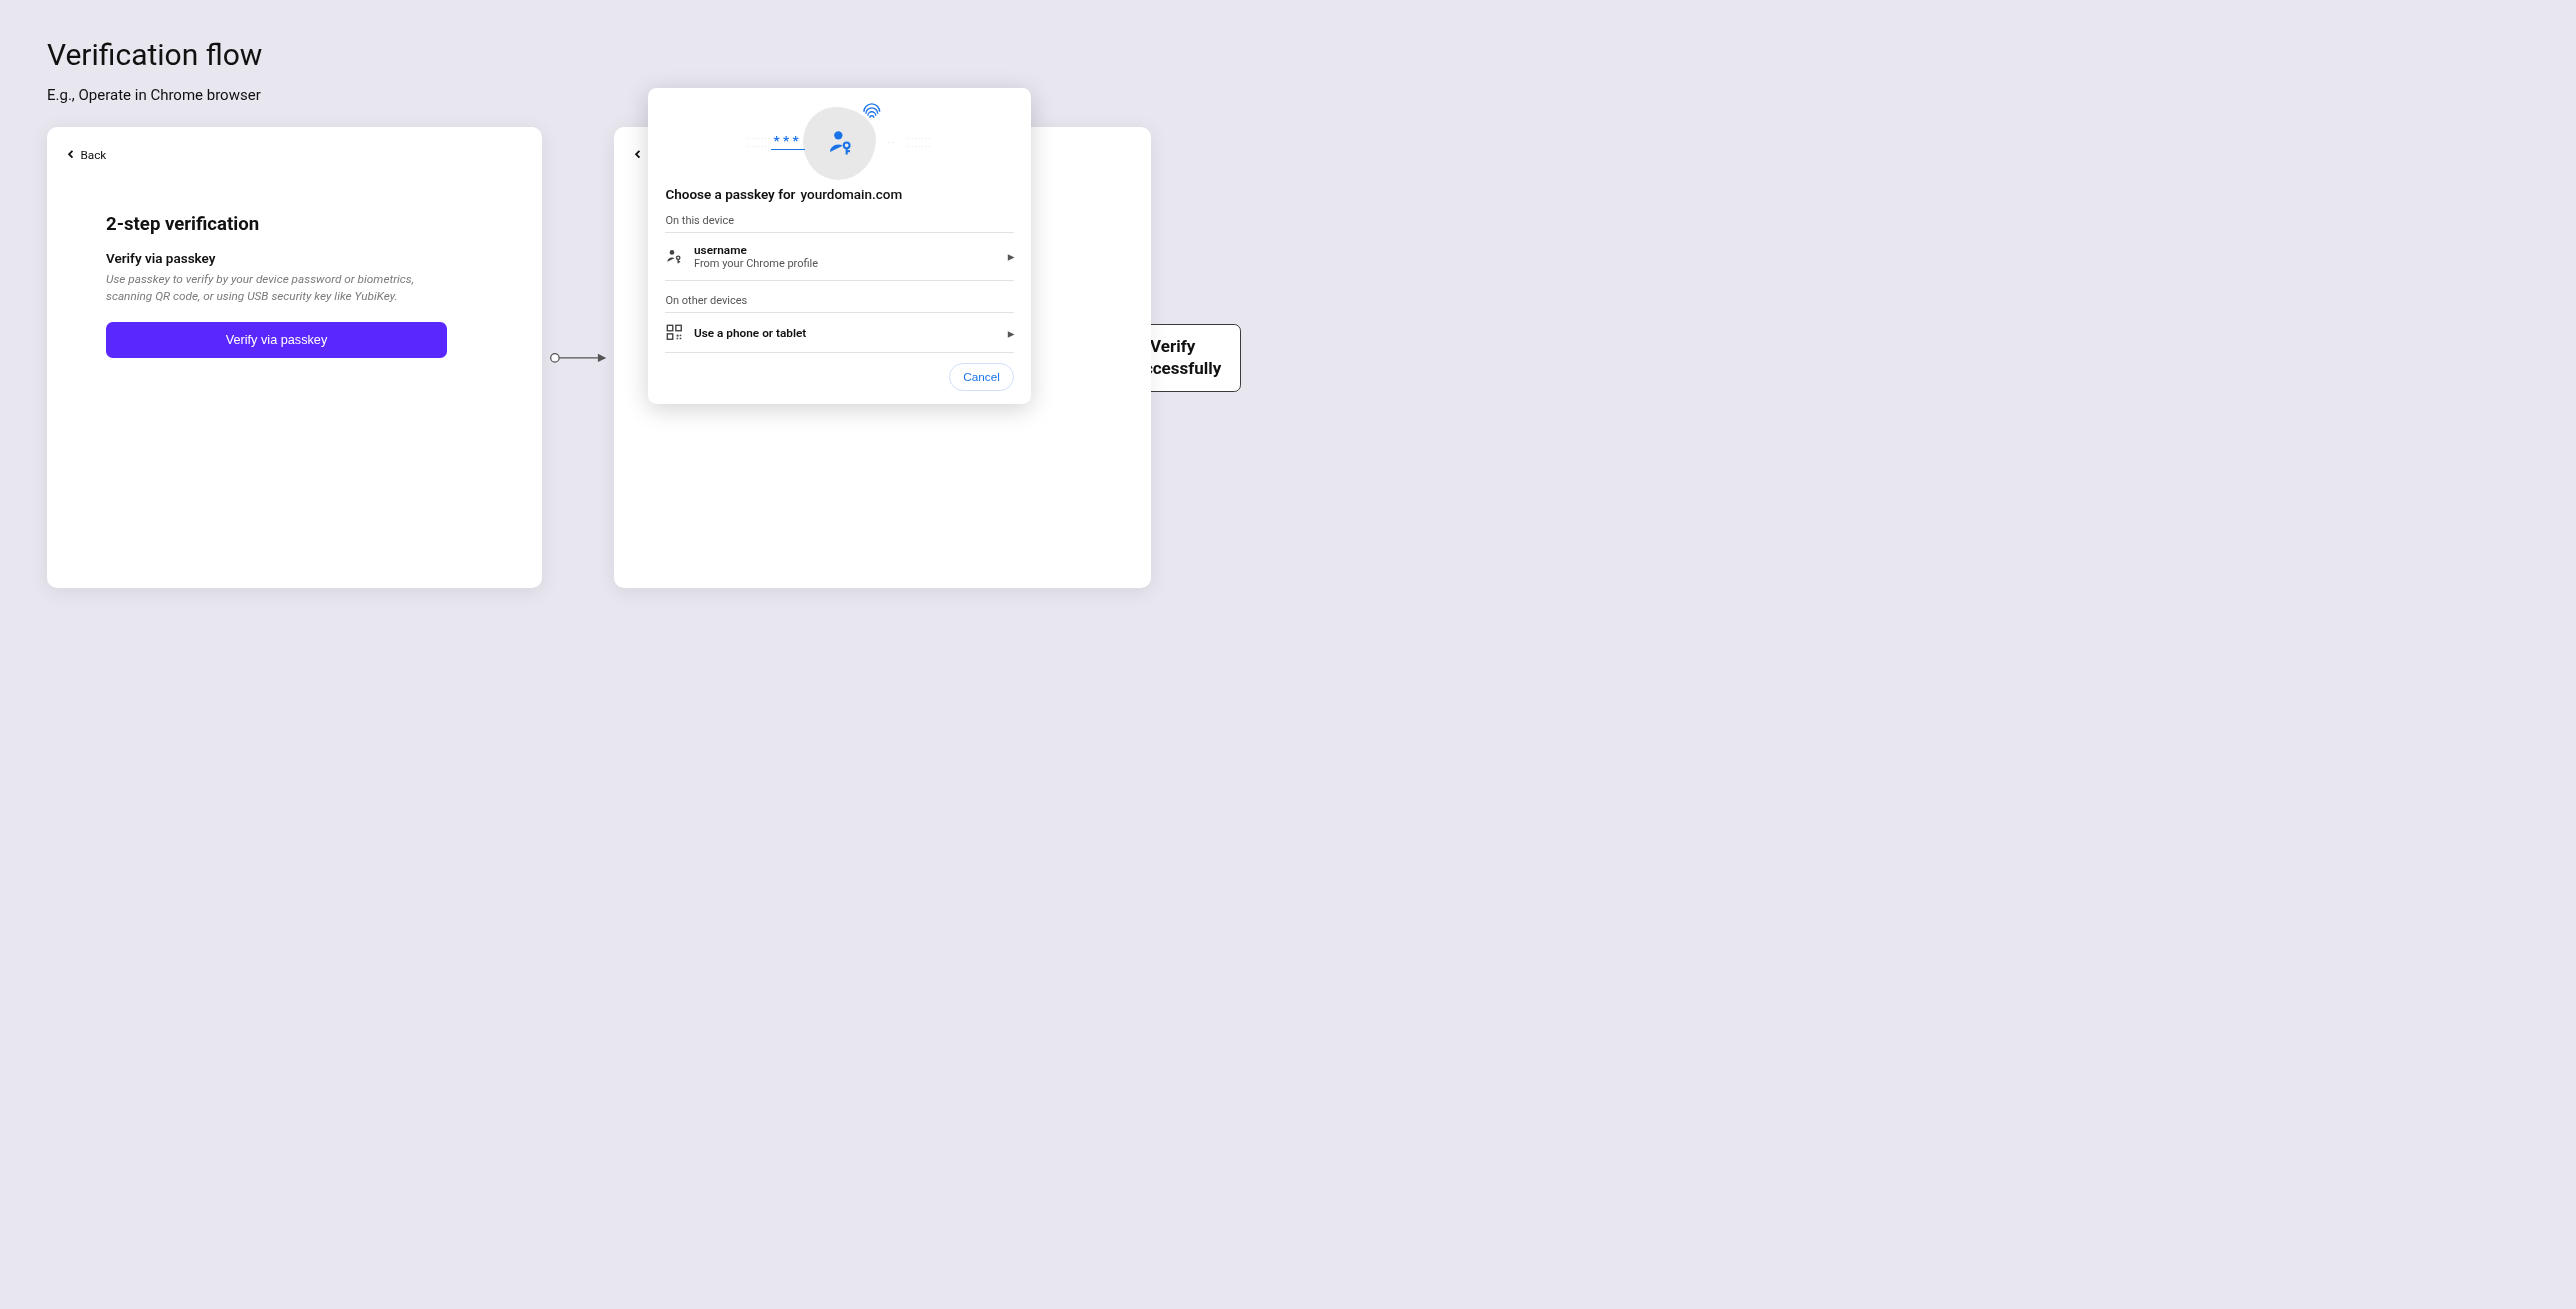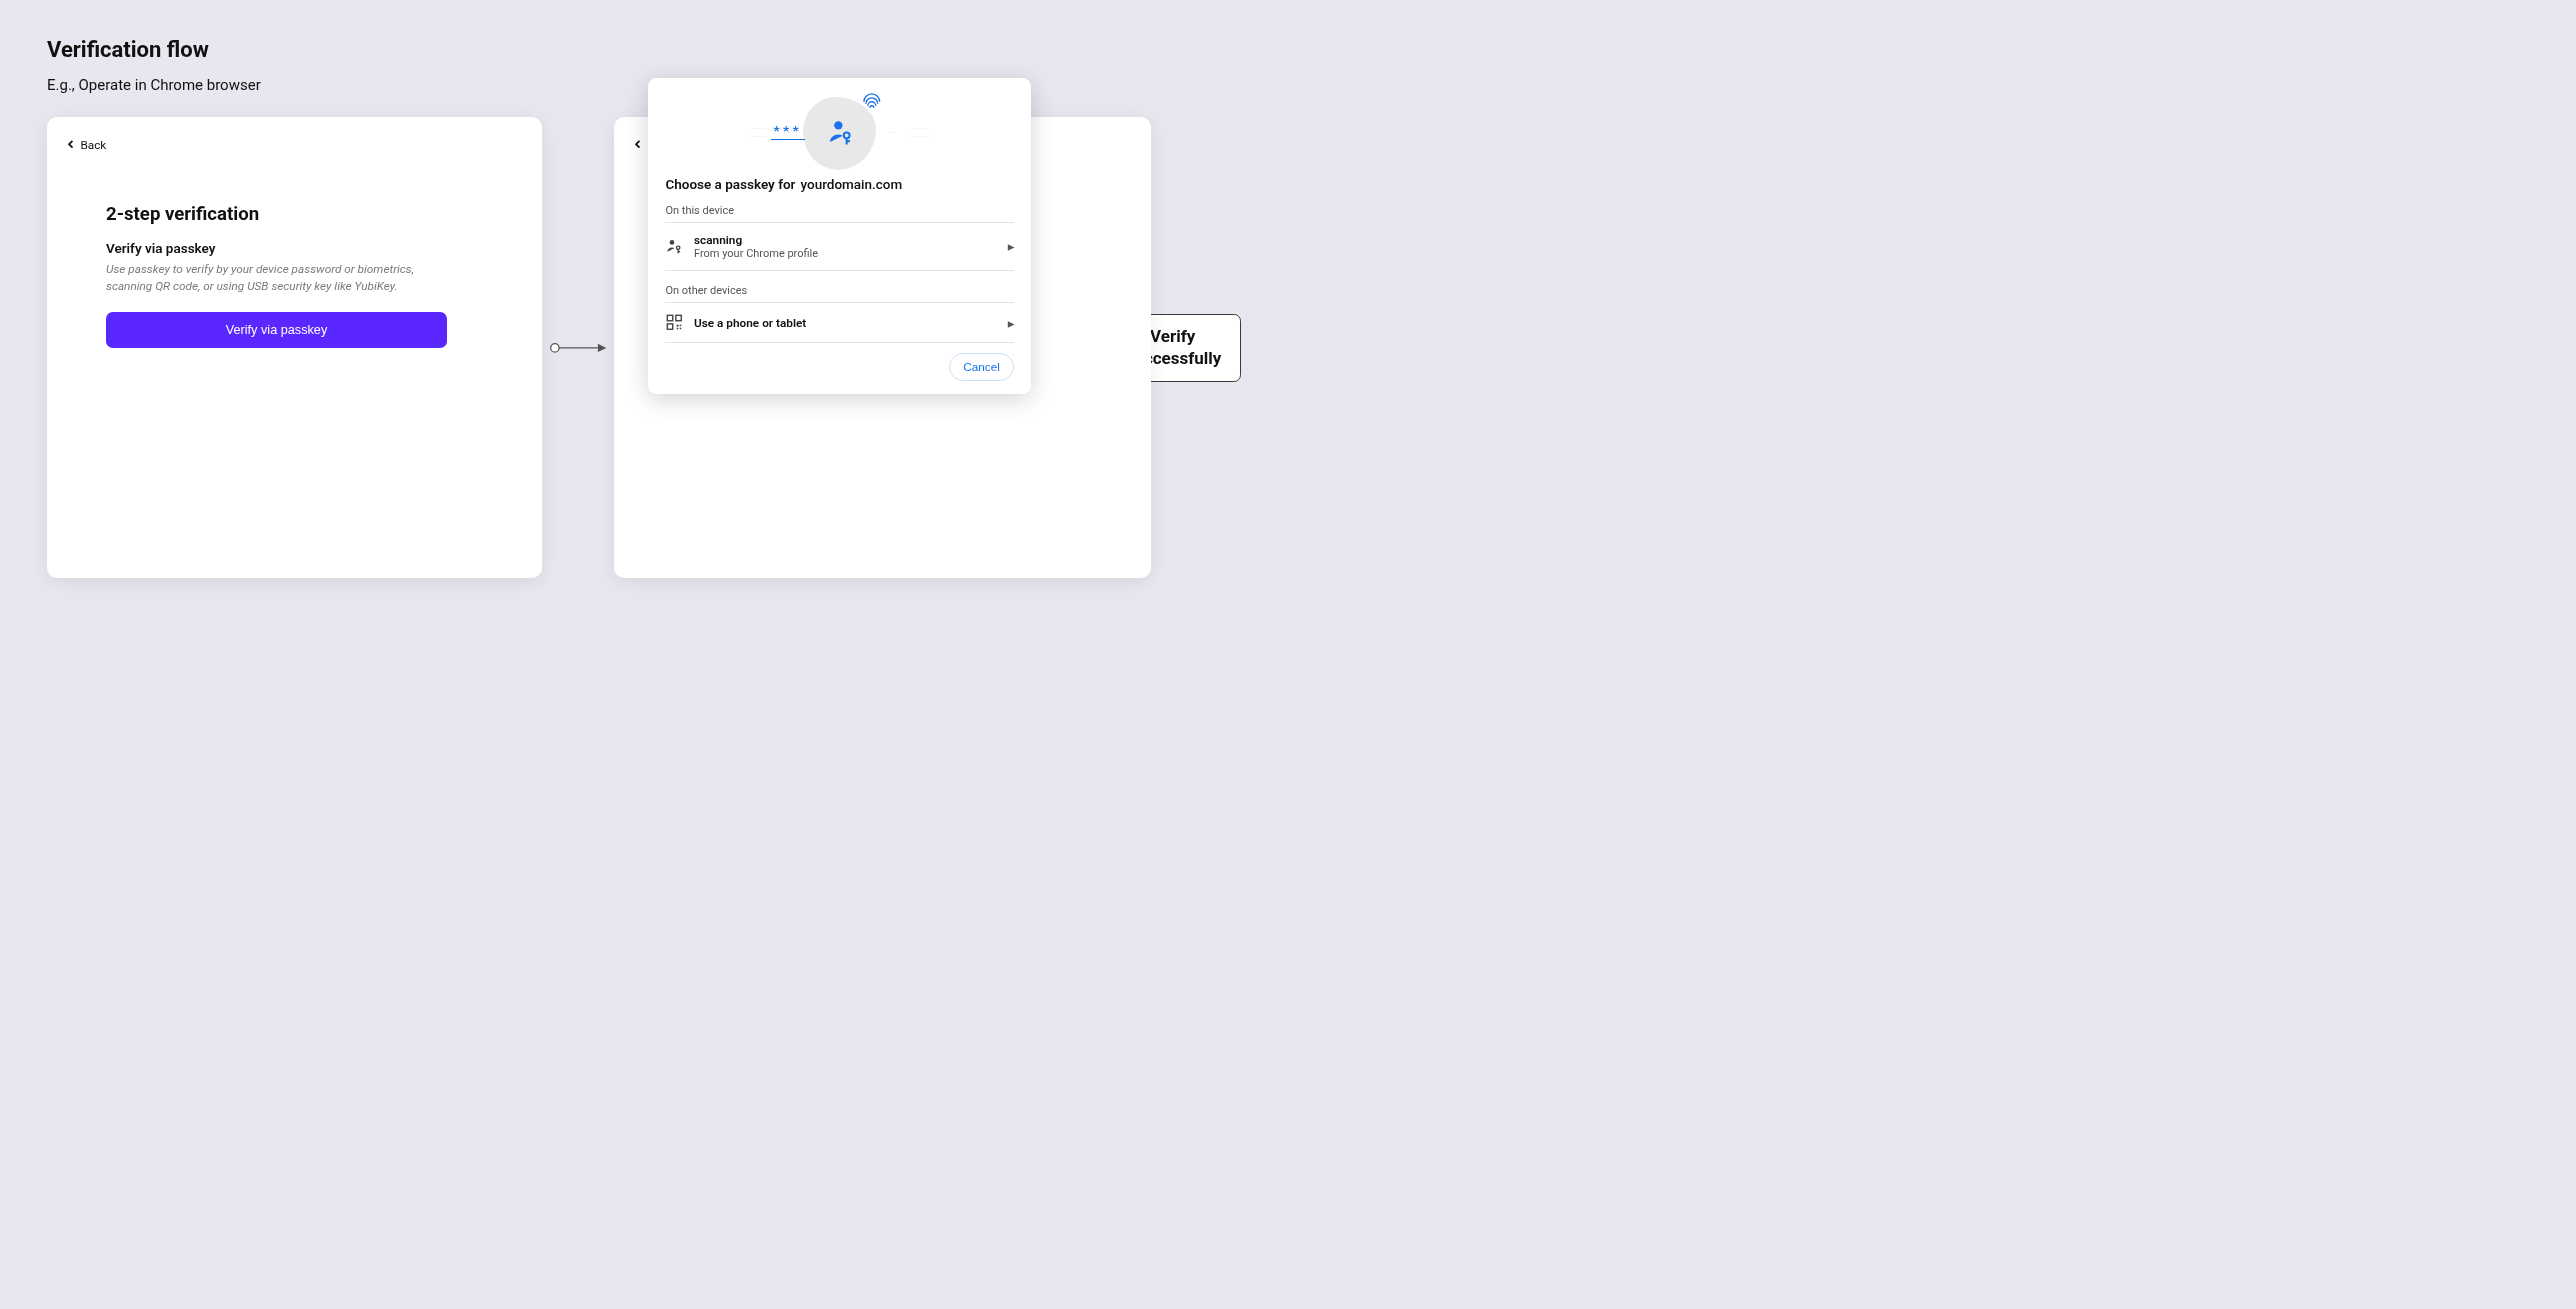--- a/index.html
+++ b/index.html
@@ -20,22 +20,22 @@
     color: var(--text);
     font-family: -apple-system, BlinkMacSystemFont, "Segoe UI", Roboto, "Helvetica Neue", Arial, sans-serif;
   }
   .page {
     width: 1288px;
     min-height: 655px;
     padding: 37px 47px 34px 47px;
     position: relative;
   }
   .title {
-    font-size: 22px;
-    font-weight: 700;
+    font-size: 30px;
+    font-weight: 400;
     margin: 0 0 13.5px 0;
   }
   .subtitle {
     font-size: 15px;
     color: var(--text);
     margin: 0 0 23.6px 0;
   }
   .flow {
     position: relative;
     display: flex;
@@ -285,21 +285,21 @@
           <span class="icon">
             <svg viewBox="0 0 24 24" fill="#444">
               <circle cx="9" cy="7" r="3"></circle>
               <path d="M3 19c0-3 2.7-5.5 6-5.5 1.2 0 2.3.3 3.2.9"></path>
               <circle cx="17" cy="14" r="2.2" fill="none" stroke="#444" stroke-width="1.8"></circle>
               <line x1="17" y1="16.2" x2="17" y2="21" stroke="#444" stroke-width="1.8"></line>
               <line x1="17" y1="19" x2="19.5" y2="19" stroke="#444" stroke-width="1.8"></line>
             </svg>
           </span>
           <div>
-            <div class="main">scanning</div>
+            <div class="main">username</div>
             <div class="sub">From your Chrome profile</div>
           </div>
           <span class="chev">▸</span>
         </div>
 
         <div class="passkey-group-label" style="margin-top:13.5px">On other devices</div>
 
         <div class="passkey-row bottom-border">
           <span class="icon">
             <svg viewBox="0 0 24 24" fill="none" stroke="#444" stroke-width="1.8">

